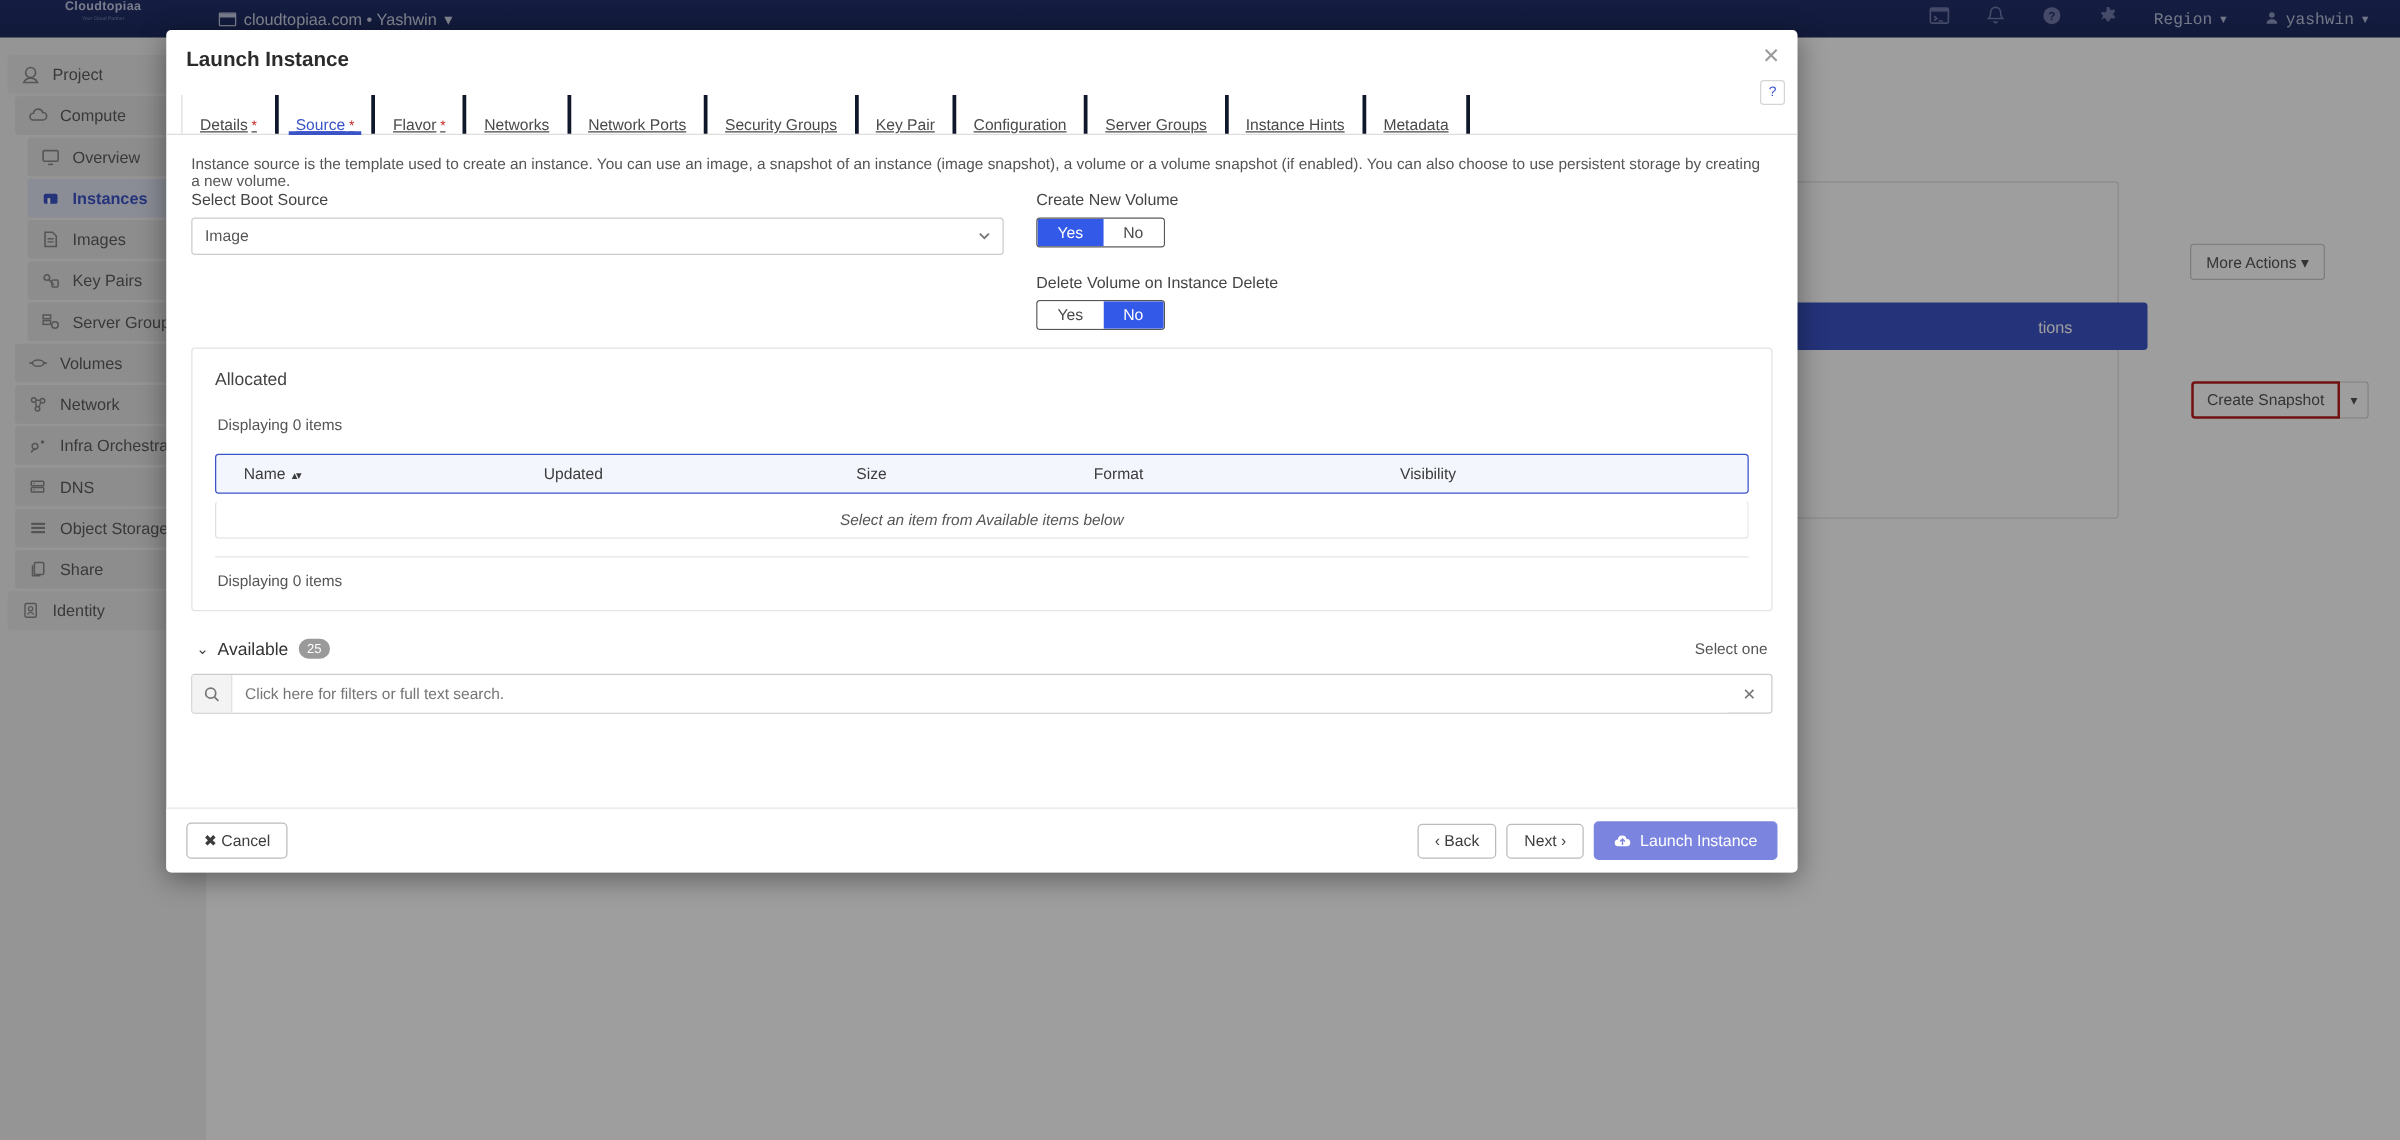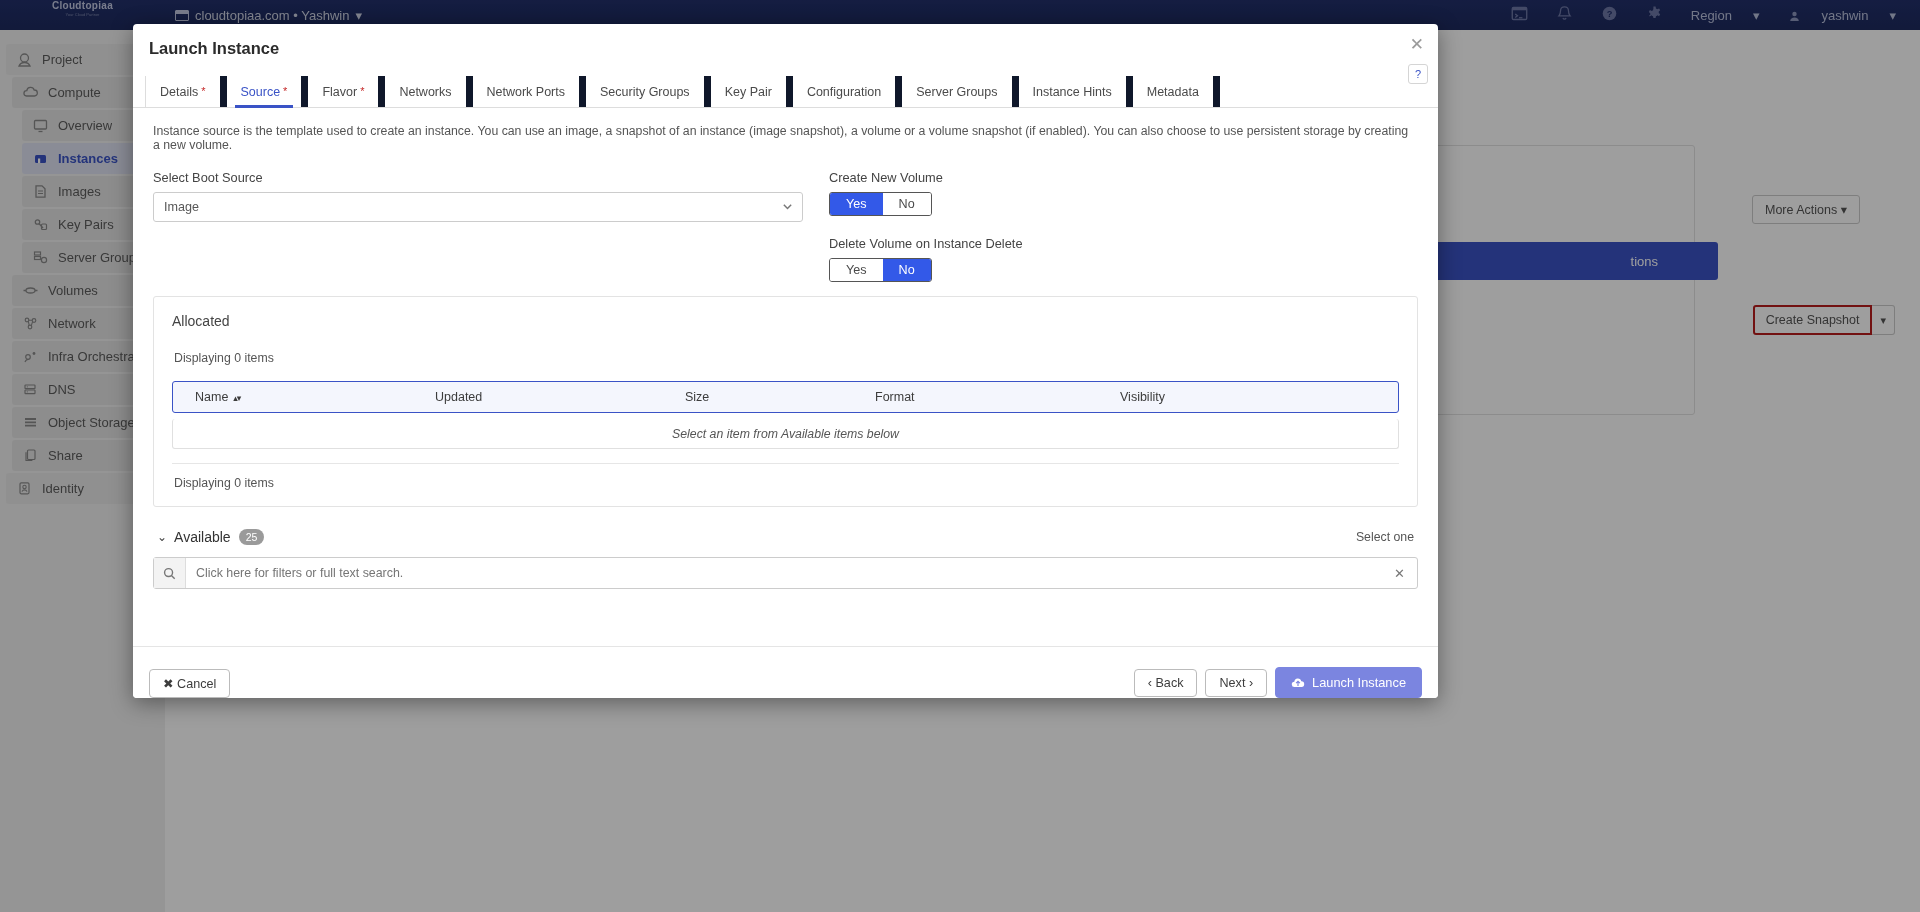--- a/index.html
+++ b/index.html
@@ -35,21 +35,21 @@
     width: 14px; height: 11px; border: 1.5px solid #c3c9e2; border-radius:1px;
     display:inline-block; position: relative;
   }
   #ctx .winico::before{
     content:""; position:absolute; left:0; right:0; top:0; height:3px; background:#c3c9e2;
   }
   #navright {
     margin-left: auto; display: flex; align-items: center;
     gap: 28px; padding-right: 24px; color: #7b85b0;
   }
-  #navright .nitem { display:flex; align-items:flex-end; gap:21px; font-size: 13px; color:#b9c0db; cursor:pointer;}
+  #navright .nitem { display:flex; align-items:flex-start; gap:5px; font-size: 13px; color:#b9c0db; cursor:pointer;font-family:Liberation Mono, monospace;}
   .ico { width: 17px; height: 17px; display:inline-block; fill:#6e78a6; }
 
   
   #sidebar {
     position: absolute; top: 30px; left: 0;
     width: 165px; height: 882px;
     background: #f0f0f0;
     padding-top: 12px;
     font-size: 13px;
   }
@@ -132,39 +132,39 @@
     width: 20px; height: 20px; border: 1px solid #d5d5d5; border-radius: 3px;
     background: #fff; display: flex; align-items: center; justify-content: center;
     font-size: 11px; color: #3a53c6; cursor: pointer;
   }
   #tabs {
     display: flex; align-items: stretch;
     padding: 0 12px; height: 32px; flex: 0 0 32px;
     border-bottom: 1px solid #ddd; margin-top: 4px;
   }
   .tab {
-    display: flex; align-items: center; padding: 0 14px;
+    display: flex; align-items: flex-end; padding: 0 14px;
     font-size: 12.5px; color: #4a4a4a; cursor: pointer;
-    border-right: 7px solid #0f172a; position: relative; white-space: nowrap;
+    border-right: 3px solid #0f172a; position: relative; white-space: nowrap; text-decoration: underline;
   }
   .tab:first-child { border-left: 1px solid #ddd; }
   .tab.active { color: #3a53c6; }
   .tab.active::after {
     content:""; position: absolute; left: 8px; right: 8px; bottom: -1px;
     height: 3px; background: #3a53c6;
   }
   .req { color: #c52828; font-size: 11px; margin-left: 3px; line-height: 1; vertical-align: super;}
   .req.blue { color: #3a53c6; }
 
   #modal-body {
     flex: 1 1 auto; overflow: hidden; position: relative;
     padding: 16px 20px 0 20px;
   }
   #intro {
-    font-size: 12.3px; color: #555; margin-bottom: 18px;
+    font-size: 12.3px; color: #555; 
   }
   #srcgrid {
     display: grid; grid-template-columns: 650px 1fr; column-gap: 26px;
   }
   .fieldlabel { font-size: 12.8px; color: #444; margin-bottom: 7px; }
   .selwrap { position: relative; }
   select.ctl, input.ctl {
     width: 100%; height: 30px; padding: 0 10px;
     border: 1px solid #ccc; border-radius: 3px;
     font-size: 12.6px; color: #585858; background: #fff;
@@ -225,21 +225,21 @@
   }
   #searchbar input {
     border: none; outline: none; flex: 1; height: 100%;
     padding: 0 10px; font-size: 12.4px; color: #555;
     font-family: "Liberation Sans", sans-serif;
   }
   #searchbar .clr { padding: 0 12px; color: #777; font-size: 13px; cursor:pointer;}
 
   #modal-foot {
     flex: 0 0 52px; border-top: 1px solid #e5e5e5;
-    display: flex; align-items: flex-end; padding: 0 16px; background:#fff;
+    display: flex; align-items: center; padding: 0 16px; background:#fff;
   }
   .fbtn {
     border: 1px solid #bbb; background: #fff; color: #3d3d3d;
     font-size: 12.6px; border-radius: 4px; padding: 6px 13px; cursor: pointer;
     font-family: "Liberation Sans", sans-serif;
   }
   #foot-right { margin-left: auto; display: flex; gap: 8px; align-items:center;}
   #launch-btn {
     background: #7b85e0; border: 1px solid #7b85e0; color: #fff;
     font-size: 12.8px; border-radius: 4px; padding: 7px 15px; cursor:pointer;

